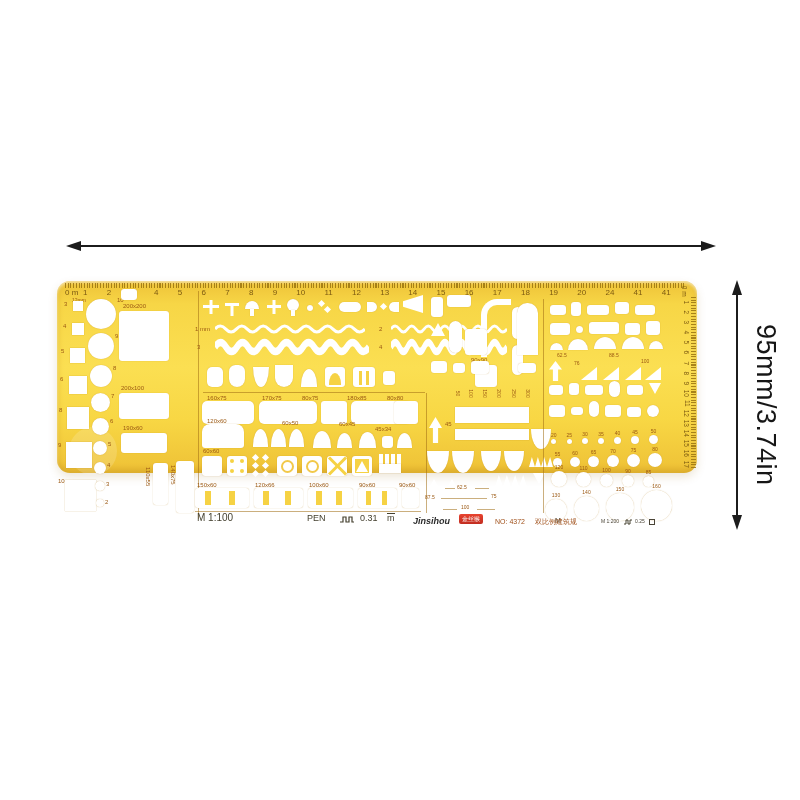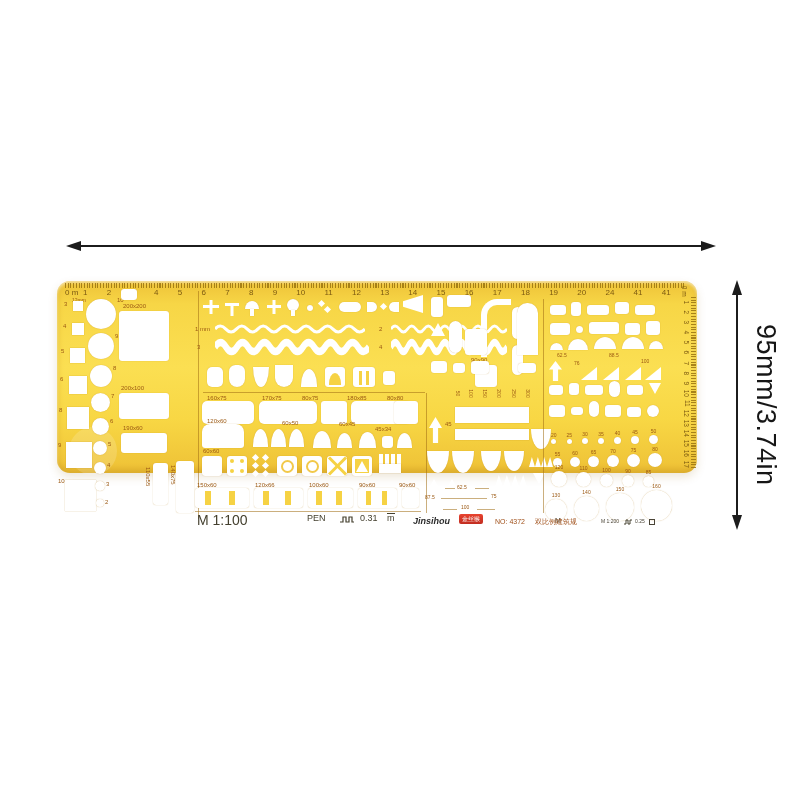--- a/index.html
+++ b/index.html
@@ -68,21 +68,21 @@
   .cg1 .cgi:nth-child(7) .cgc{width:9px;height:9px}
   .cg2 .cgi:nth-child(1) .cgc{width:9px;height:9px}.cg2 .cgi:nth-child(2) .cgc{width:10px;height:10px}
   .cg2 .cgi:nth-child(3) .cgc{width:11px;height:11px}.cg2 .cgi:nth-child(4) .cgc{width:12px;height:12px}
   .cg2 .cgi:nth-child(5) .cgc{width:13px;height:13px}.cg2 .cgi:nth-child(6) .cgc{width:14px;height:14px}
   .cg3 .cgi:nth-child(1) .cgc{width:16px;height:16px}.cg3 .cgi:nth-child(2) .cgc{width:15px;height:15px}
   .cg3 .cgi:nth-child(3) .cgc{width:13px;height:13px}.cg3 .cgi:nth-child(4) .cgc{width:12px;height:12px}
   .cg3 .cgi:nth-child(5) .cgc{width:11px;height:11px}
   .cg4 .cgi:nth-child(1) .cgc{width:22px;height:22px}.cg4 .cgi:nth-child(2) .cgc{width:25px;height:25px}
   .cg4 .cgi:nth-child(3) .cgc{width:28px;height:28px}.cg4 .cgi:nth-child(4) .cgc{width:31px;height:31px}
   
-  .ft{position:absolute;font-size:14px;color:#44402f;line-height:1;}
+  .ft{position:absolute;font-size:10px;color:#44402f;line-height:1;}
   .ft-s{font-size:7px;color:#a0501a;}
   .brand{position:absolute;font-size:9px;font-style:italic;font-weight:bold;color:#2c2c2c;line-height:1;}
   .logo{position:absolute;background:linear-gradient(180deg,#e8432f,#c12d20);color:#fff;font-size:6px;
         line-height:10px;padding:0 3px;border-radius:2px;height:10px;}
   .ft-mini{position:absolute;font-size:5px;color:#4a4436;line-height:1;}
   .mbar{border-top:1px solid #44402f;font-size:9px;color:#44402f;position:absolute;line-height:1.1;}
   #midnums{position:absolute;left:398px;top:110px;width:76px;display:flex;justify-content:space-between;}
   #midnums span{font-size:5px;color:#9c5a14;transform:rotate(90deg);line-height:1;}
   .emboss{position:absolute;border-radius:50%;background:rgba(255,255,255,.16);}
 </style>

